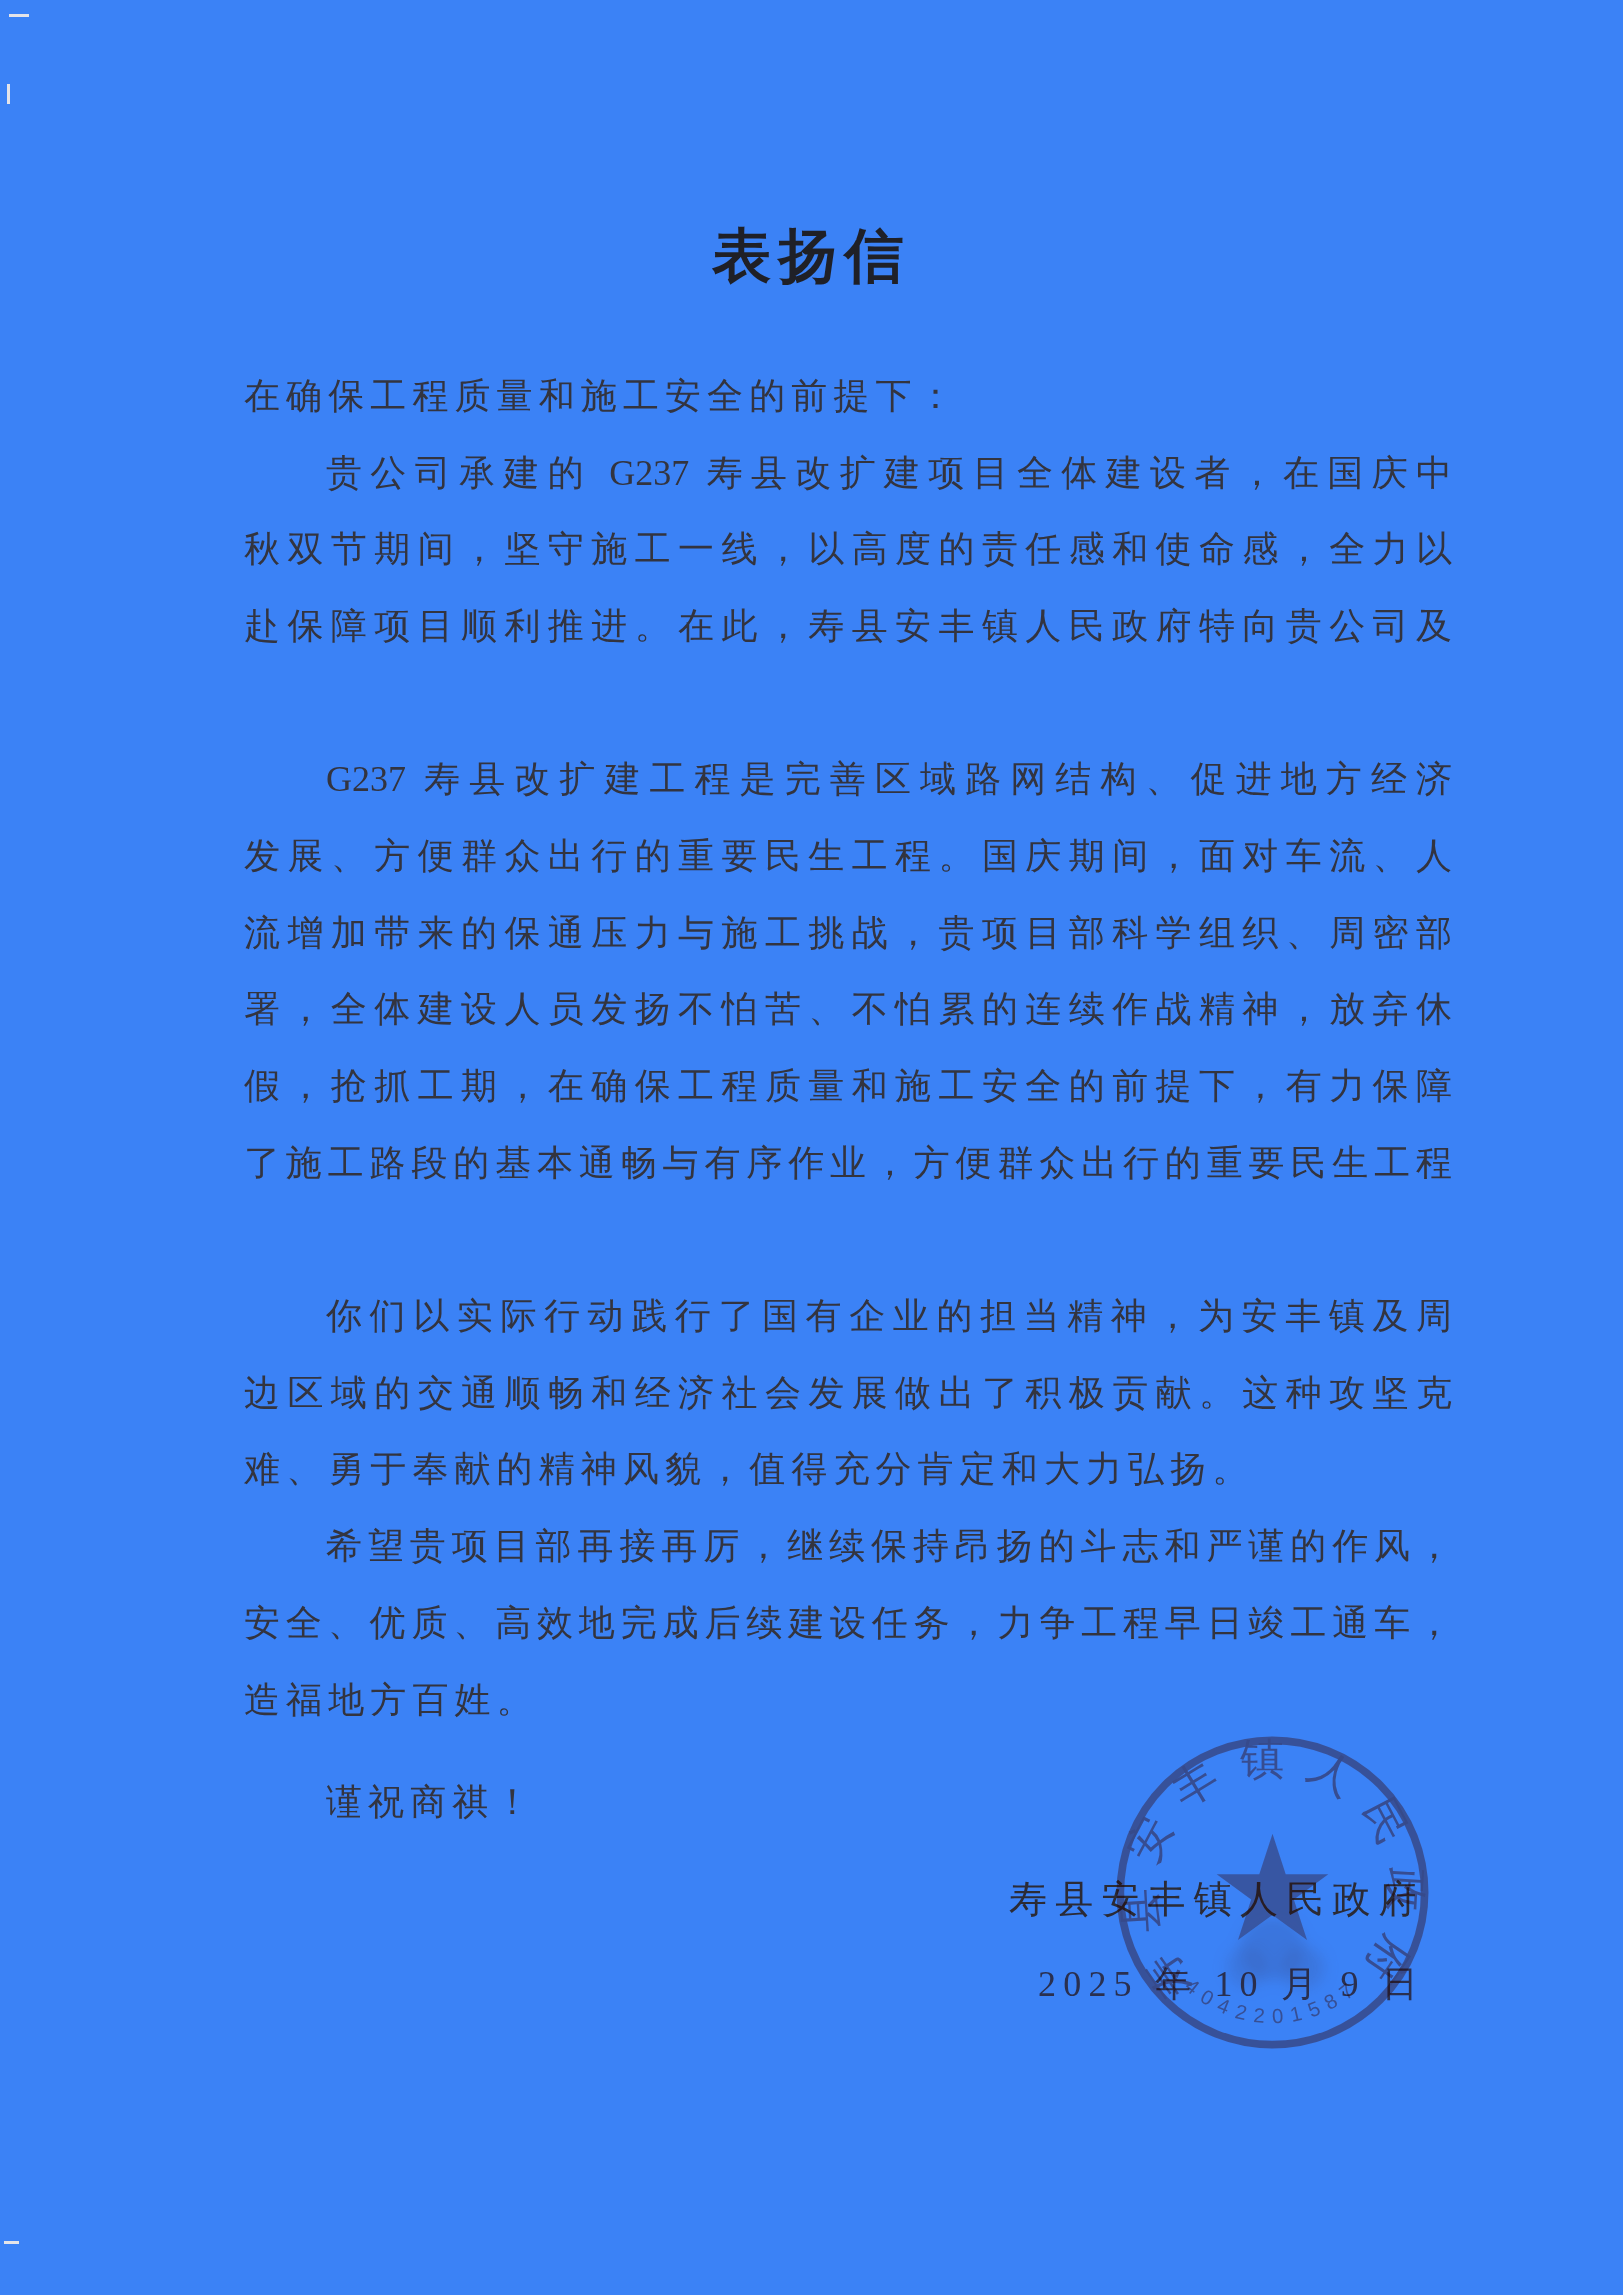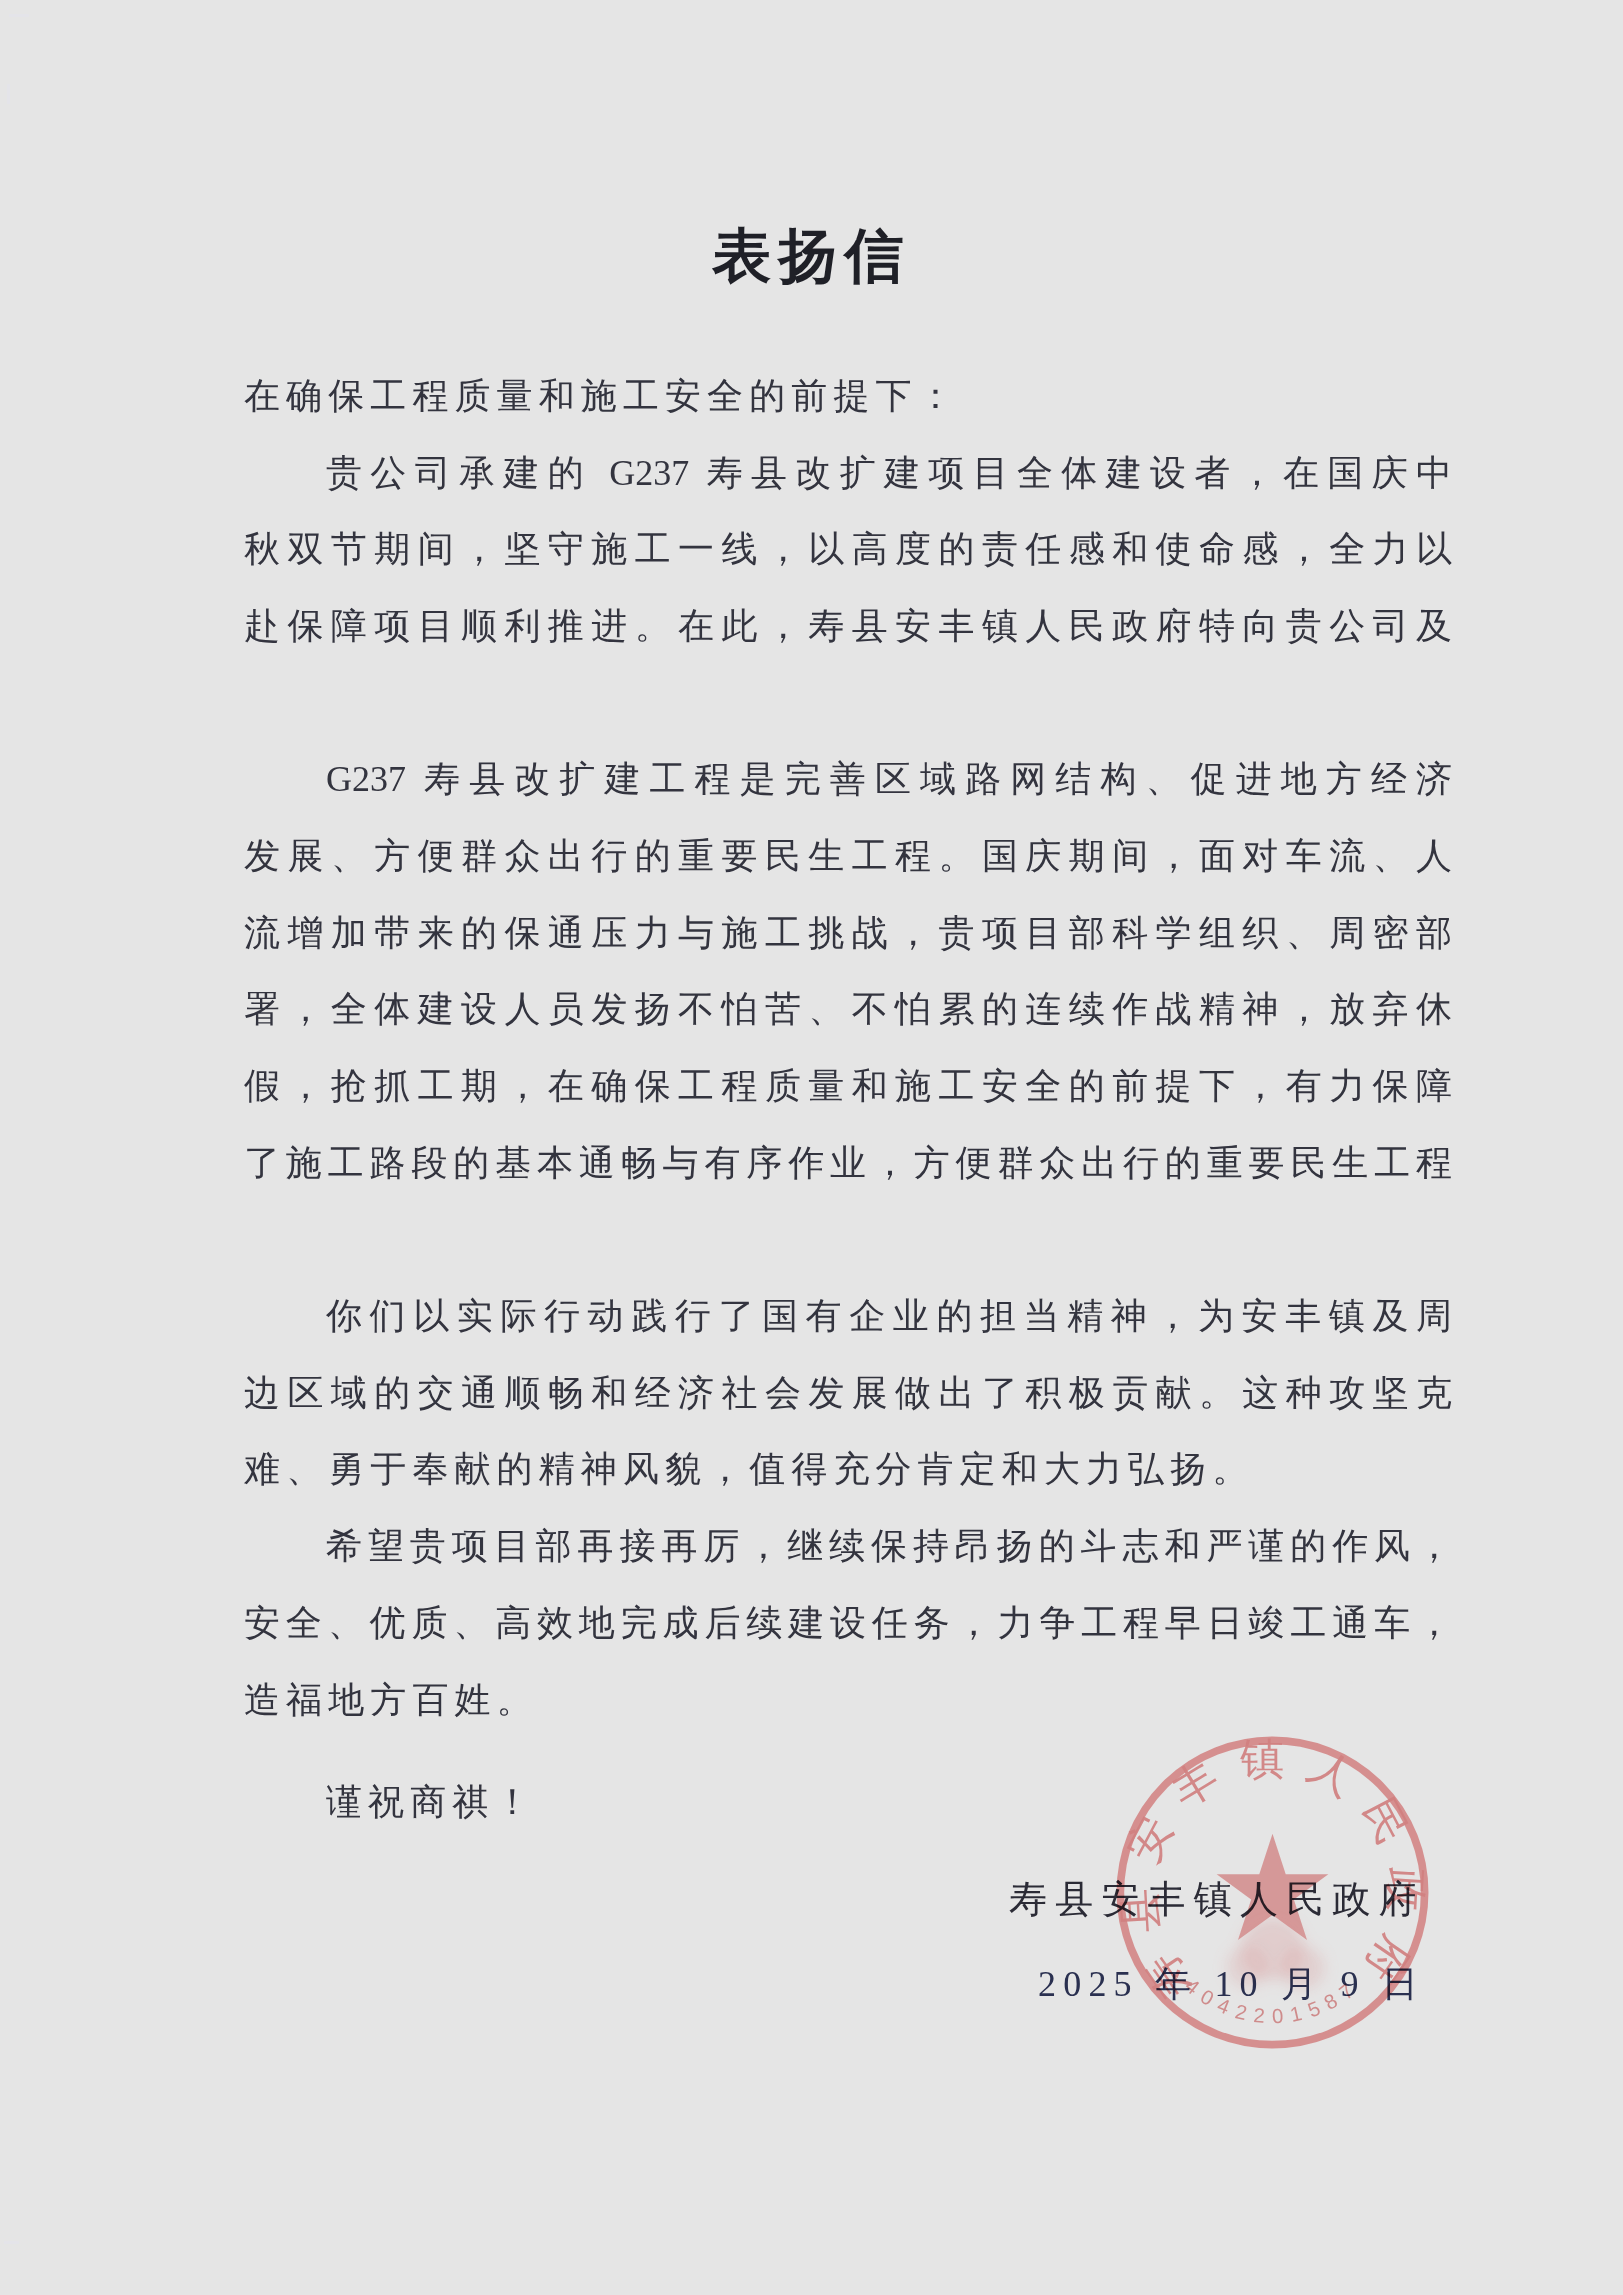--- a/index.html
+++ b/index.html
@@ -10,21 +10,21 @@
     width: 1623px;
     height: 2295px;
     background: #ffffff;
     position: relative;
     overflow: hidden;
     font-family: "Liberation Serif", serif;
   }
   .page {
     position: absolute;
     inset: 0;
-    background: #e5e5e5;
+    background: #3b82f6;
   }
   .title {
     position: absolute;
     left: 0;
     right: 0;
     top: 221px;
     text-align: center;
     font-size: 59px;
     font-weight: bold;
     letter-spacing: 7.2px;

